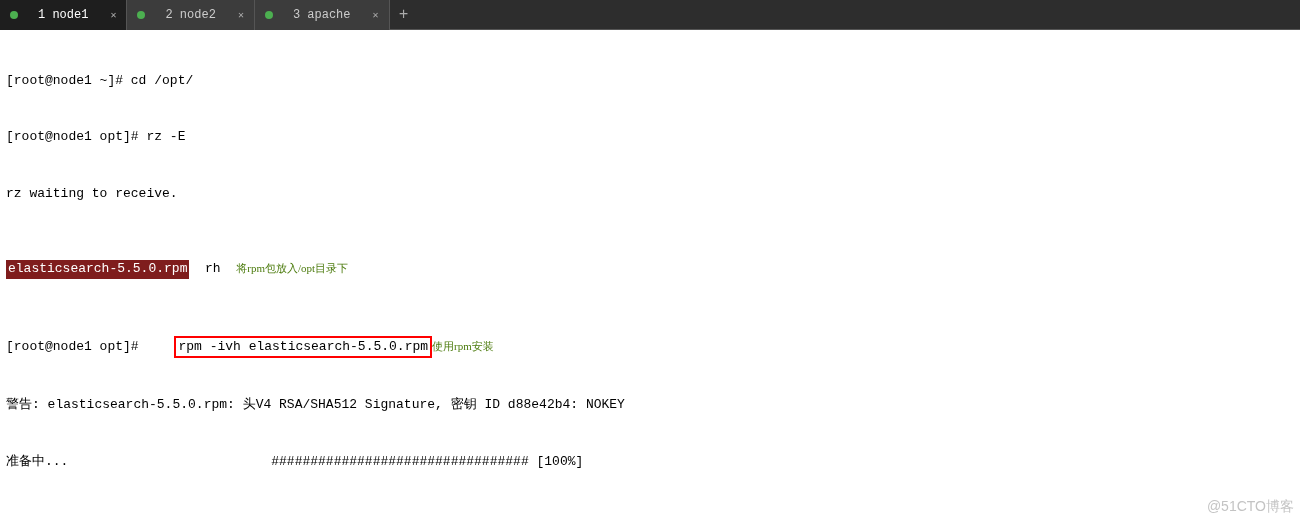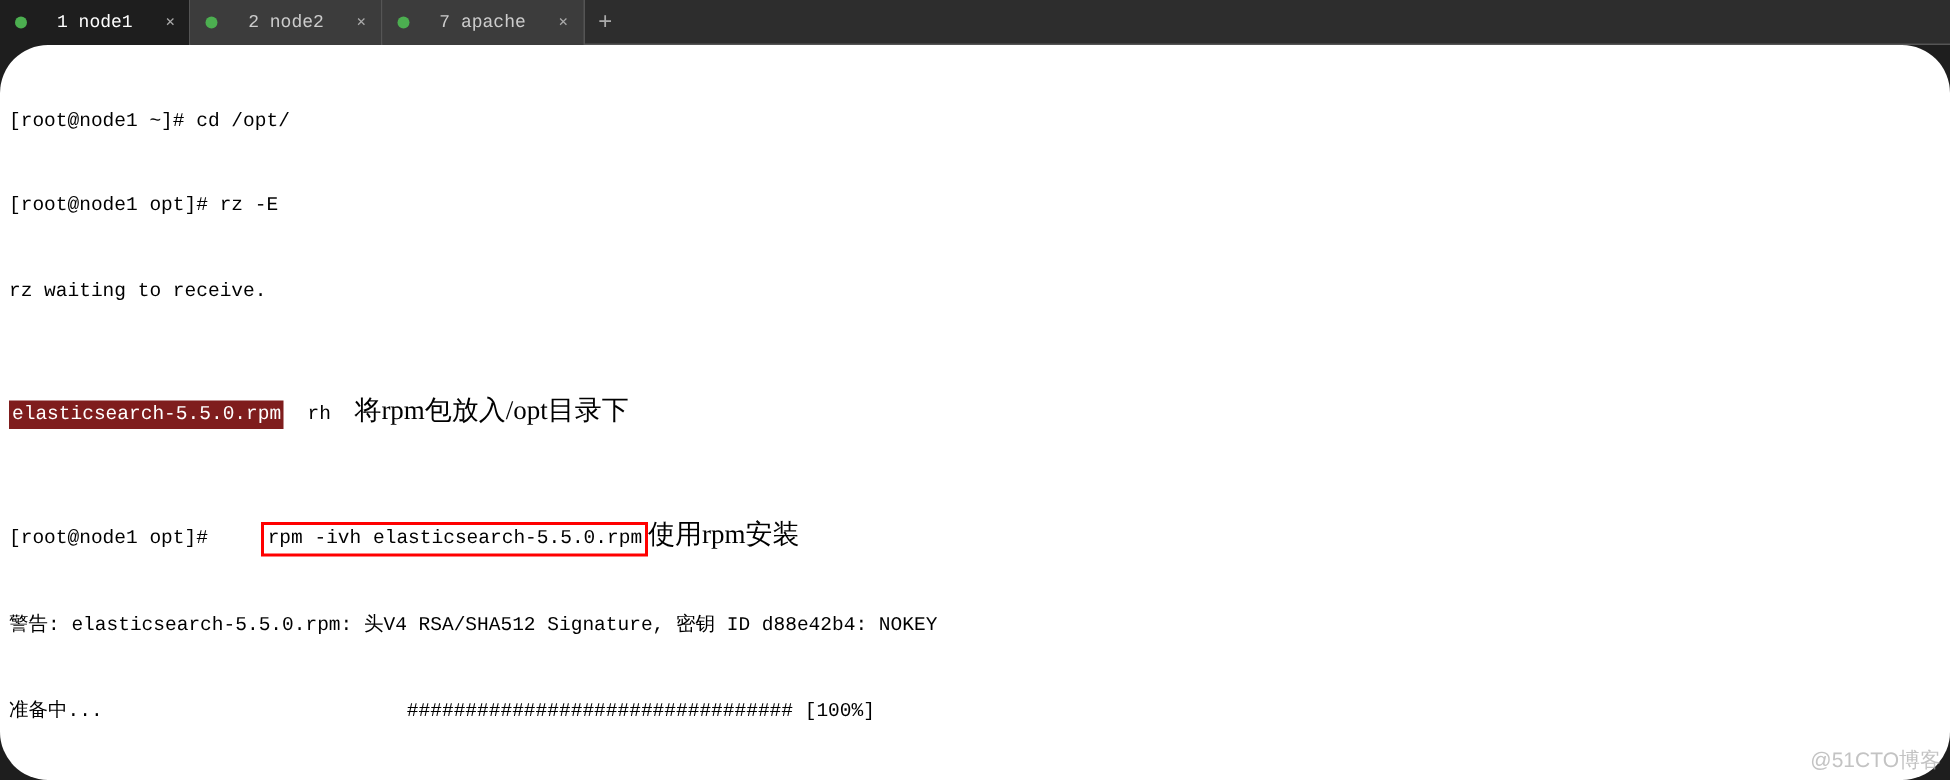--- a/index.html
+++ b/index.html
@@ -67,38 +67,37 @@
     .terminal {
       background: #ffffff;
       color: #000000;
       padding: 4px 6px;
       height: calc(520px - 30px);
       overflow: hidden;
       font-family: 'Courier New', Courier, monospace;
       font-size: 13px;
       line-height: 1.45;
       white-space: pre;
-      border-radius: 32px;
     }
 
     
     .highlight-red-box {
       background: #7f1d1d;
       color: #ffffff;
       padding: 0 2px;
     }
     .highlight-box-outline {
       border: 2px solid #ff0000;
       padding: 0 2px;
       margin-left: 28px;
     }
     .annotation-red {
-      color: #000000;
+      color: #4d7c0f;
       font-family: 'SimSun', 'STSong', serif;
-      font-size: 18px;
+      font-size: 11px;
     }
 
     
     .term-line {
       display: flex;
       align-items: baseline;
       flex-wrap: wrap;
       min-height: 1.45em;
     }
     .term-line span {
@@ -114,21 +113,21 @@
     <span>1 node1</span>
     <span class="close-x">✕</span>
   </div>
   <div class="tab">
     <span class="dot" style="background:#4caf50;"></span>
     <span>2 node2</span>
     <span class="close-x">✕</span>
   </div>
   <div class="tab">
     <span class="dot" style="background:#4caf50;"></span>
-    <span>7 apache</span>
+    <span>3 apache</span>
     <span class="close-x">✕</span>
   </div>
   <div class="tab-add">+</div>
 </div>
 
 <div class="terminal">
   <div class="term-line">
     <span>[root@node1 ~]# cd /opt/</span>
   </div>
   <div class="term-line">

